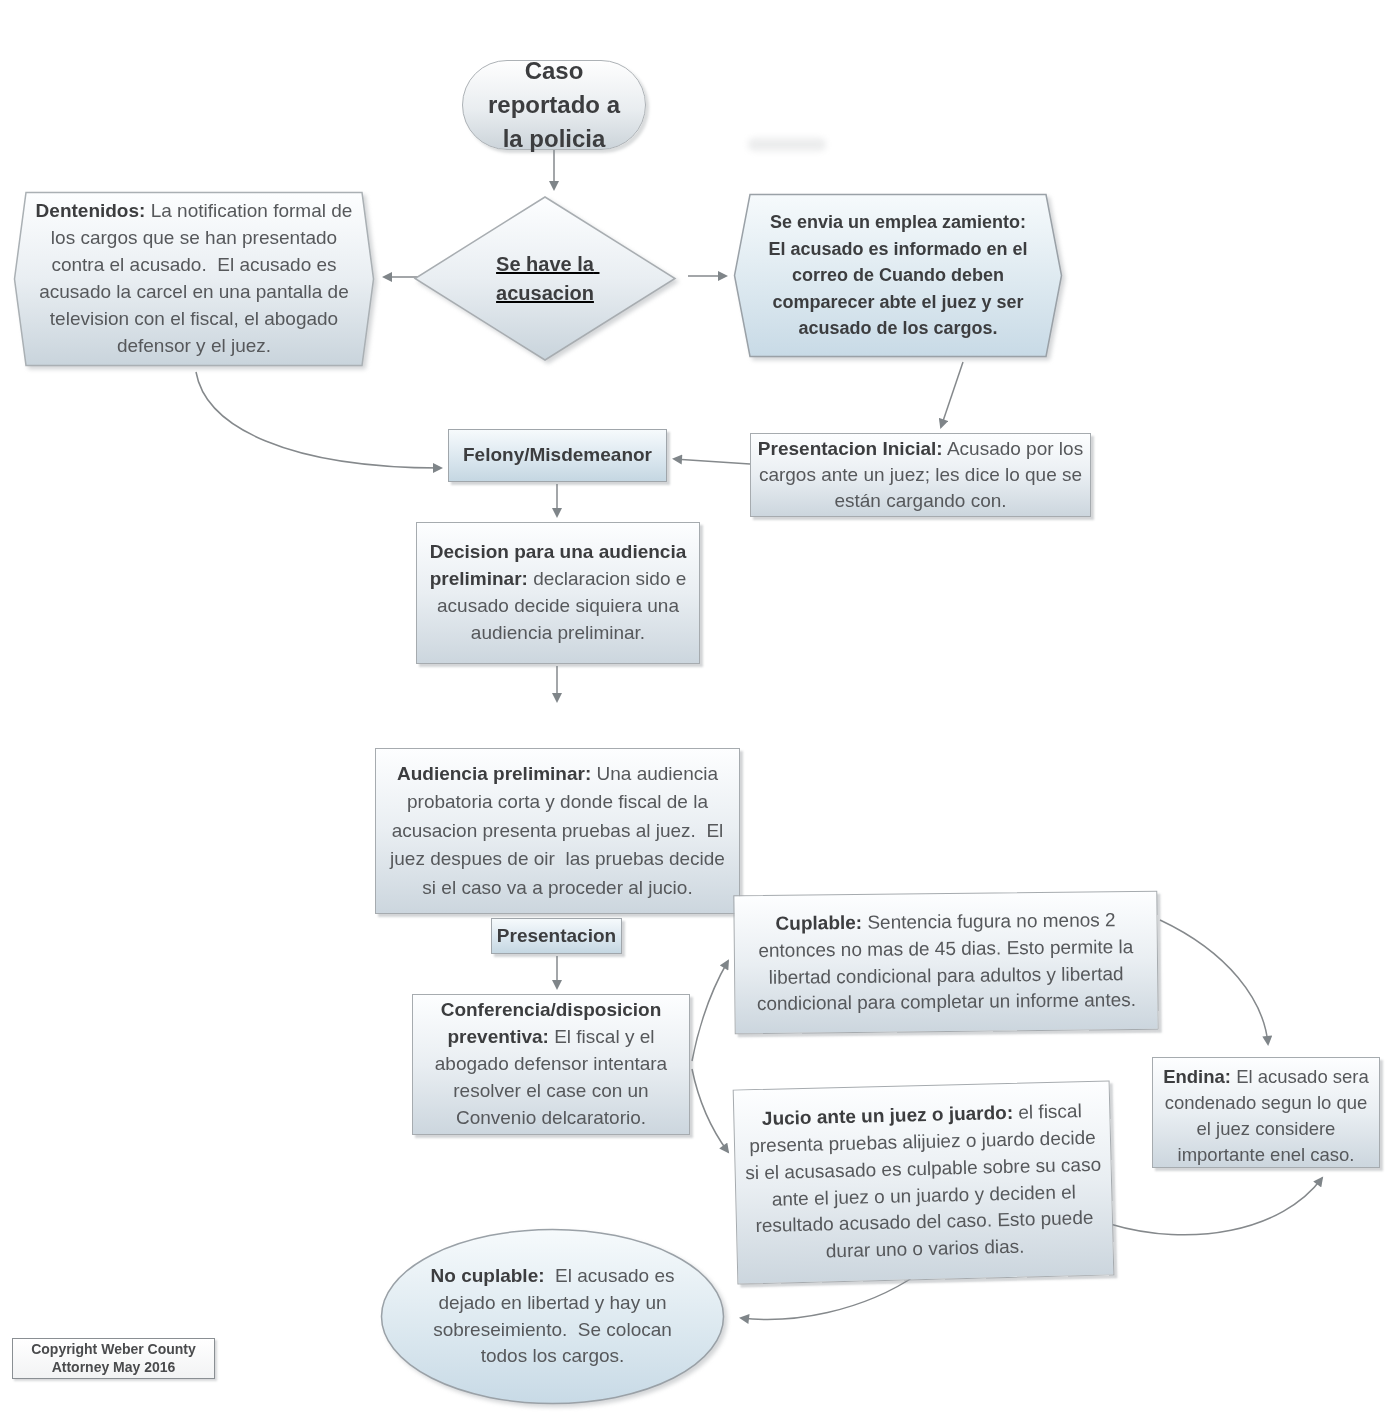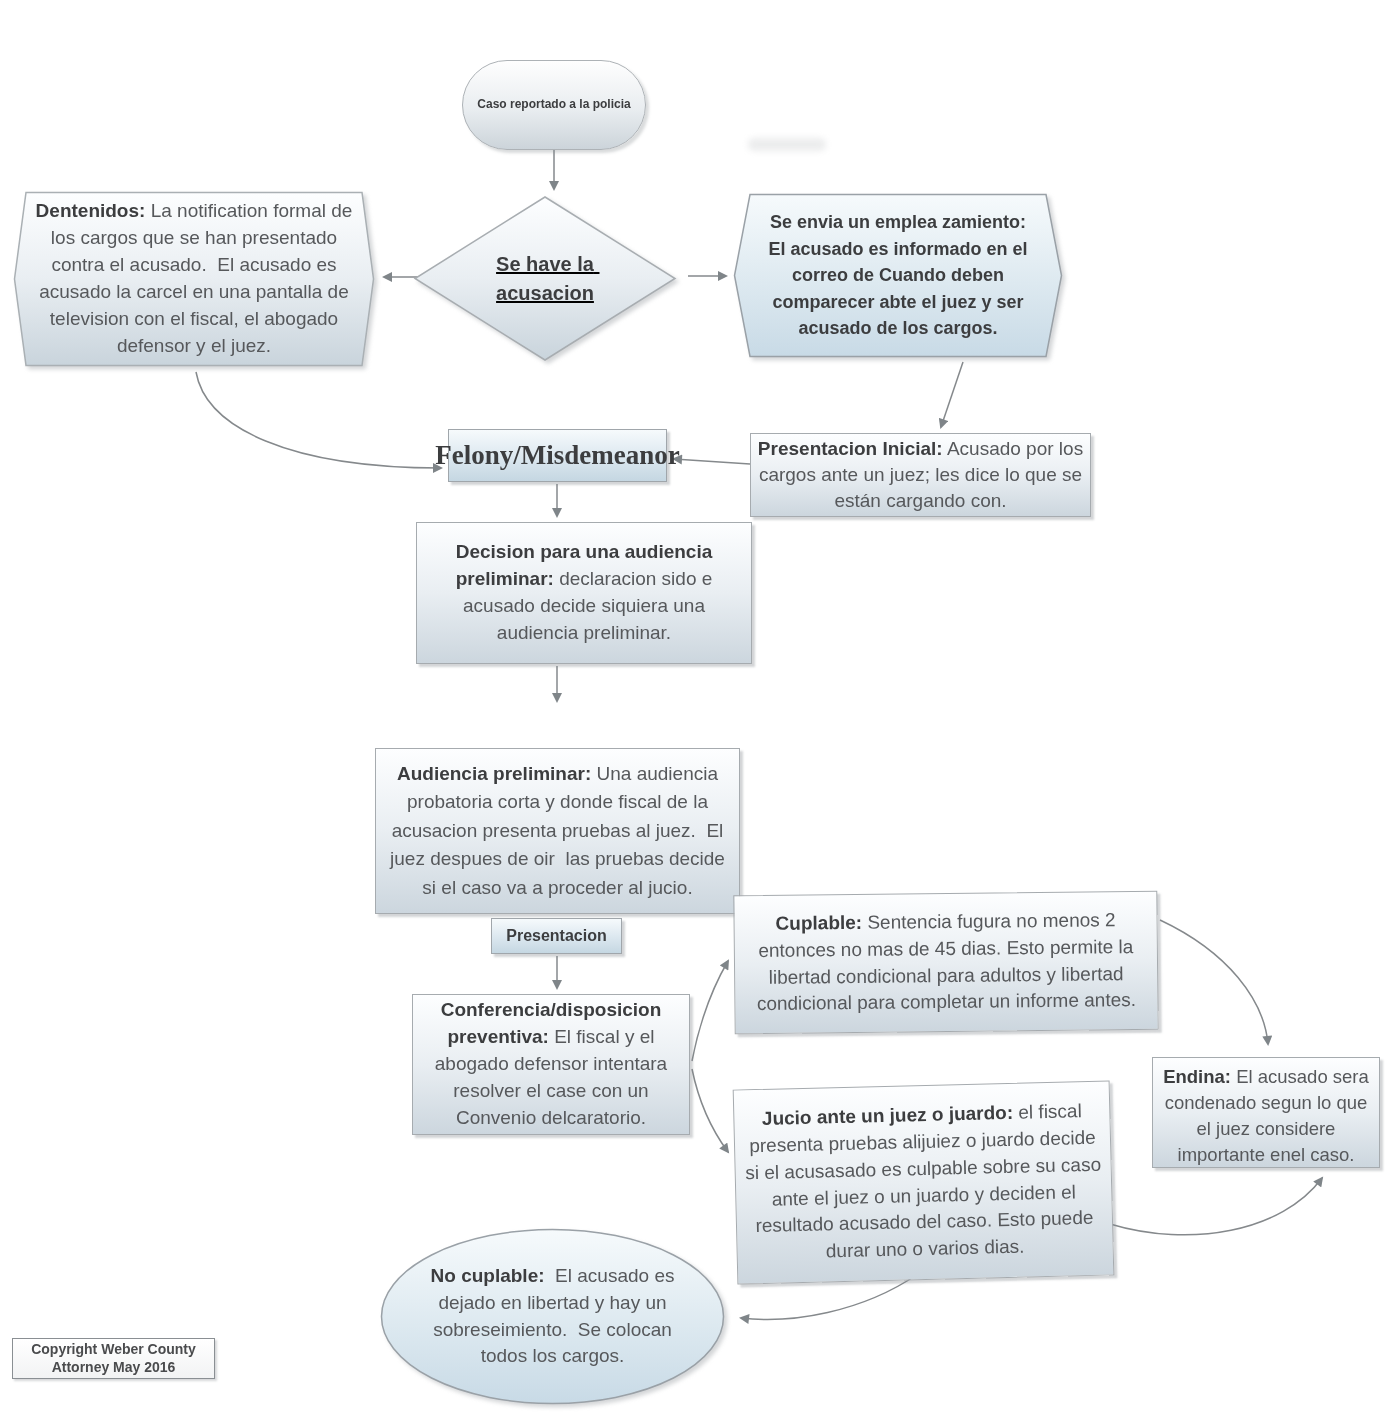--- a/index.html
+++ b/index.html
@@ -74,21 +74,21 @@
       <path d="M692,1069 C700,1108 714,1133 728,1152" marker-end="url(#arrow)"></path>
       <path d="M1160,920 C1228,952 1264,1000 1268,1044" marker-end="url(#arrow)"></path>
       <path d="M1110,1224 C1190,1248 1282,1232 1322,1178" marker-end="url(#arrow)"></path>
       <path d="M918,1274 C862,1312 792,1324 741,1318" marker-end="url(#arrow)"></path>
     </g>
   </svg>
 
   <div class="smudge"></div>
 
   <div class="node stadium bold-only" style="left:462px;top:60px;width:184px;height:90px;padding:0 12px;">
-    <div class="txt" style="font-size:12px;">Caso reportado a la policia</div>
+    <div class="txt" style="font-size:24px;">Caso reportado a la policia</div>
   </div>
 
   <div class="node shape-wrap bold-only" style="left:413px;top:195px;width:264px;height:167px;padding:0 70px;text-decoration:underline;">
     <svg class="shape" viewBox="0 0 264 167" preserveAspectRatio="none">
       <polygon points="132,2 262,83.5 132,165 2,83.5" fill="url(#g-main)" stroke="#a8adb1" stroke-width="1.5"></polygon>
     </svg>
     <div class="txt" style="font-size:20px;">Se have la acusacion</div>
   </div>
 
   <div class="node shape-wrap" style="left:13px;top:191px;width:362px;height:176px;padding:4px 16px;justify-content:center;">
@@ -99,37 +99,37 @@
   </div>
 
   <div class="node shape-wrap bold-only" style="left:733px;top:193px;width:330px;height:165px;padding:4px 26px;">
     <svg class="shape" viewBox="0 0 330 165" preserveAspectRatio="none">
       <polygon points="17,1.5 313,1.5 328.5,82.5 313,163.5 17,163.5 1.5,82.5" fill="url(#g-blue)" stroke="#9aa1a7" stroke-width="1.5"></polygon>
     </svg>
     <div class="txt" style="font-size:18px;line-height:1.48;">Se envia un emplea zamiento: El acusado es informado en el correo de Cuando deben comparecer abte el juez y ser acusado de los cargos.</div>
   </div>
 
   <div class="node rect-blue bold-only" style="left:448px;top:429px;width:219px;height:53px;">
-    <div class="txt" style="font-size:27px;font-family:Liberation Serif, serif;">Felony/Misdemeanor</div>
+    <div class="txt" style="font-size:19px;">Felony/Misdemeanor</div>
   </div>
 
   <div class="node rect" style="left:750px;top:433px;width:341px;height:84px;padding:2px 0;">
     <div class="txt" style="line-height:1.38;"><b>Presentacion Inicial:</b><span> Acusado por los cargos ante un juez; les dice lo que se están cargando con.</span></div>
   </div>
 
-  <div class="node rect" style="left:416px;top:522px;width:336px;height:142px;padding:2px 8px;">
+  <div class="node rect" style="left:416px;top:522px;width:284px;height:142px;padding:2px 8px;">
     <div class="txt"><b>Decision para una audiencia preliminar:</b><span> declaracion sido e acusado decide siquiera una audiencia preliminar.</span></div>
   </div>
 
   <div class="node rect" style="left:375px;top:707px;width:365px;height:166px;padding:2px 10px;margin-top:41px;">
     <div class="txt" style="line-height:1.5;"><b>Audiencia preliminar:</b><span> Una audiencia probatoria corta y donde fiscal de la acusacion presenta pruebas al juez.  El juez despues de oir  las pruebas decide si el caso va a proceder al jucio.</span></div>
   </div>
 
   <div class="node rect-blue bold-only" style="left:491px;top:918px;width:131px;height:36px;">
-    <div class="txt" style="font-size:16px;">Presentacion</div>
+    <div class="txt" style="font-size:19px;">Presentacion</div>
   </div>
 
   <div class="node rect" style="left:412px;top:994px;width:278px;height:141px;padding:2px 6px;">
     <div class="txt"><b>Conferencia/disposicion preventiva:</b><span> El fiscal y el abogado defensor intentara resolver el case con un Convenio delcaratorio.</span></div>
   </div>
 
   <div class="node rect" style="left:734px;top:893px;width:424px;height:139px;padding:2px 10px;transform:rotate(-0.6deg);">
     <div class="txt"><b>Cuplable:</b><span> Sentencia fugura no menos 2 entonces no mas de 45 dias. Esto permite la libertad condicional para adultos y libertad condicional para completar un informe antes.</span></div>
   </div>
 

